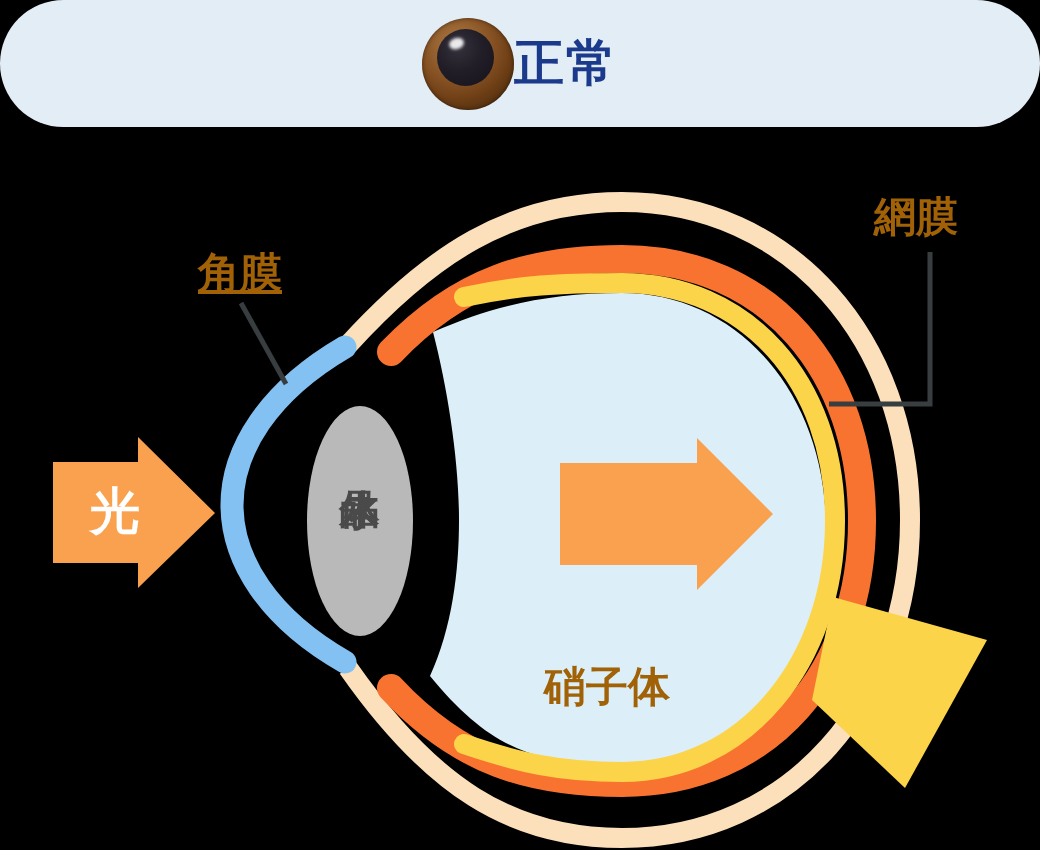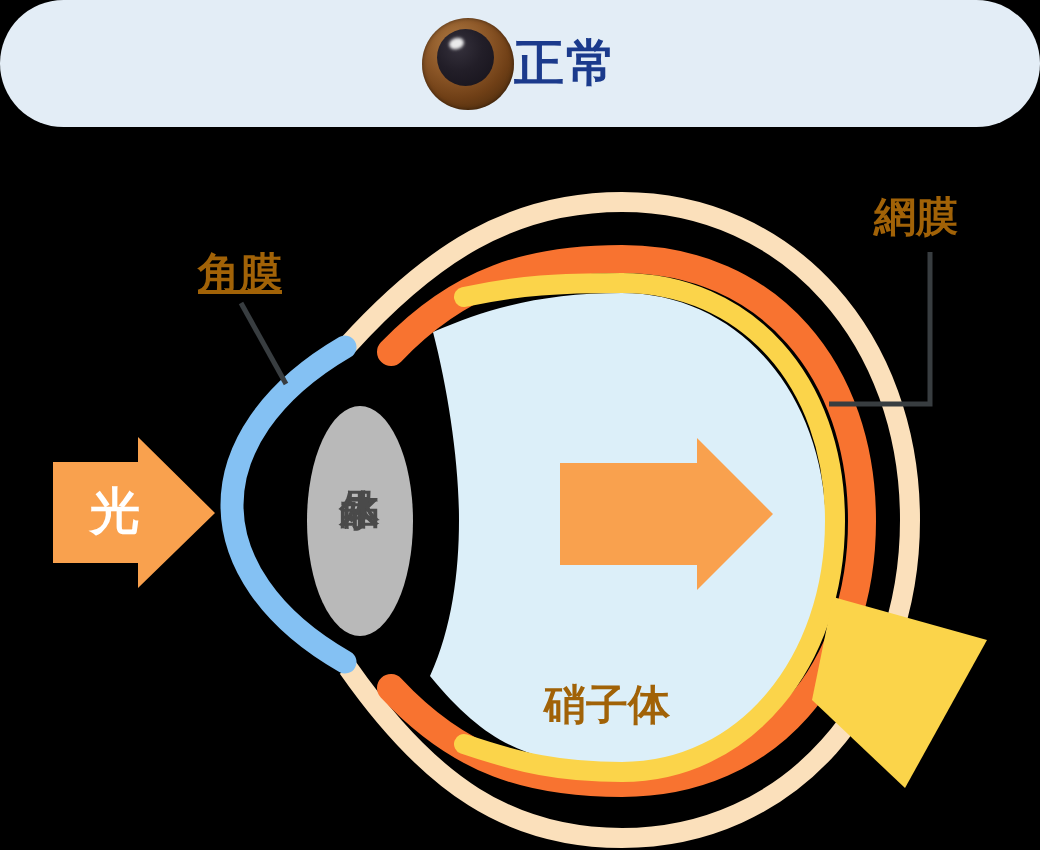--- a/index.html
+++ b/index.html
@@ -58,21 +58,21 @@
   .lbl {
     position: absolute;
     font-size: 42px;
     font-weight: 700;
     color: #a16207;
     white-space: nowrap;
     line-height: 1.0;
   }
   .lbl-retina   { left: 874px; top: 196px; }
   .lbl-cornea   { left: 198px; top: 252px; text-decoration: underline; }
-  .lbl-vitreous { left: 544px; top: 684px; }
+  .lbl-vitreous { left: 544px; top: 666px; }
   .lbl-lens {
     left: 337px; top: 458px;
     writing-mode: vertical-rl;
     text-orientation: upright;
     font-size: 40px;
     color: #4a4a4a;
     letter-spacing: 0px;
     line-height: 46px;
   }
   .lbl-light {

